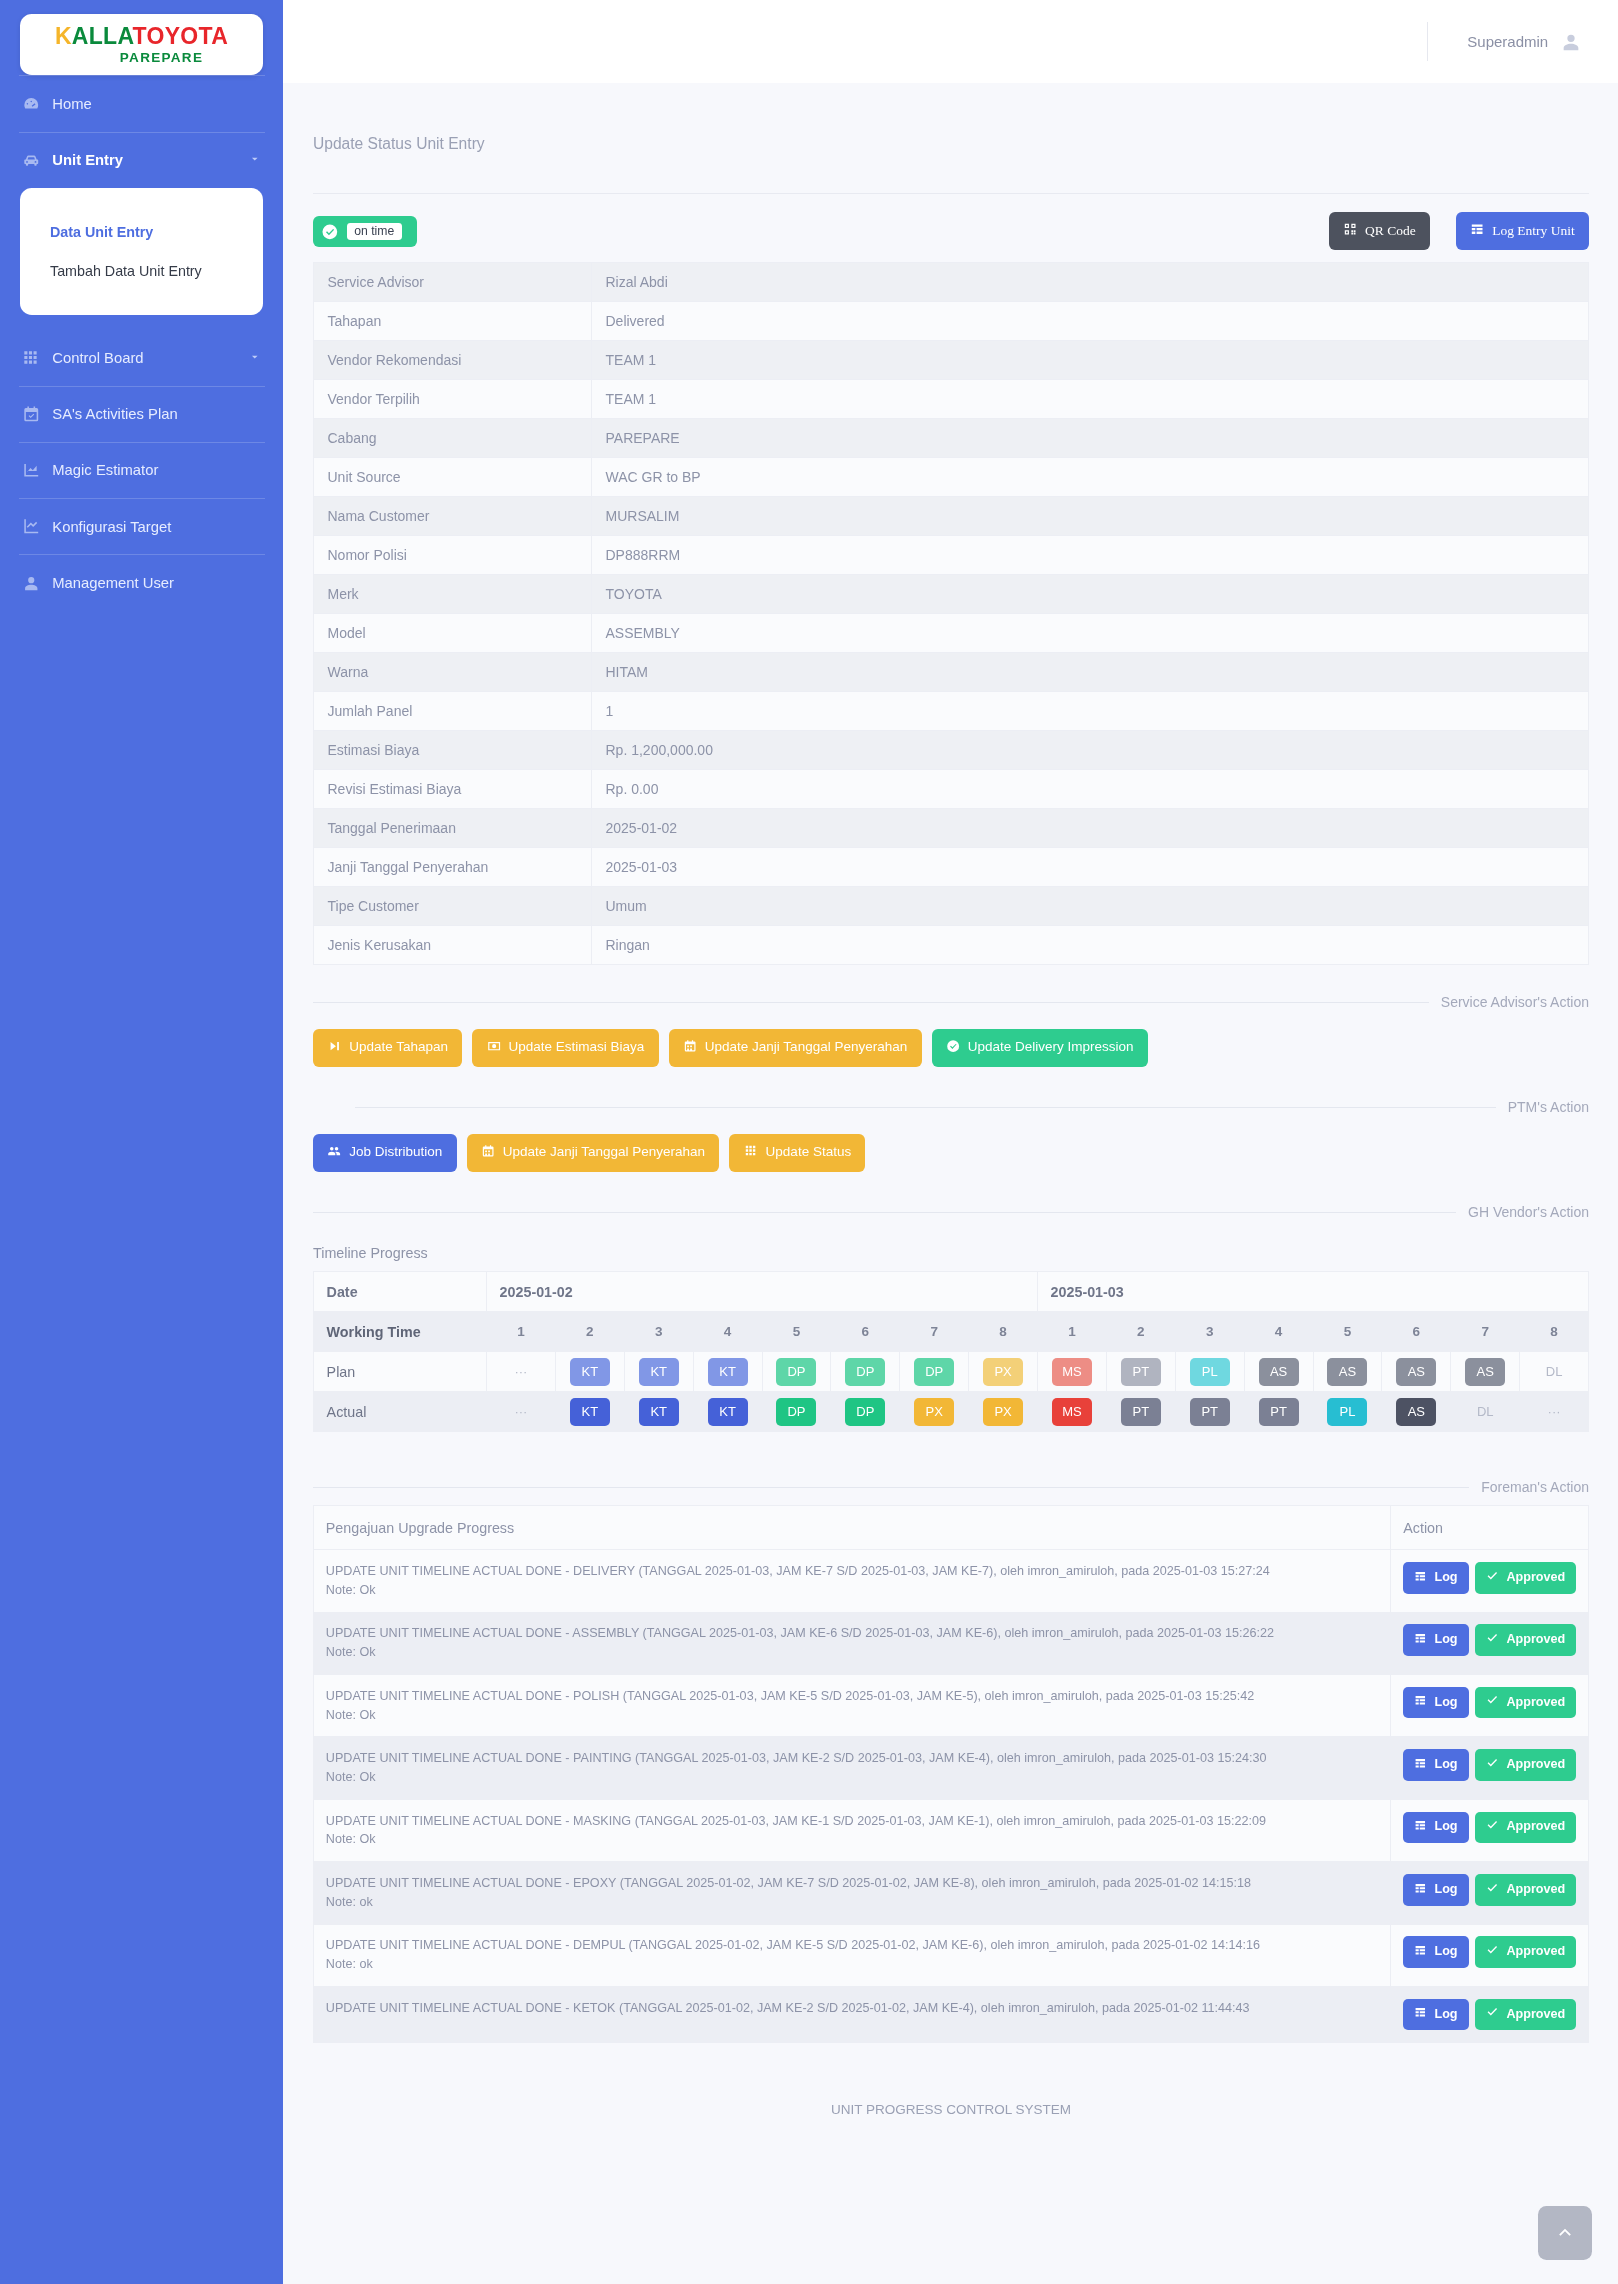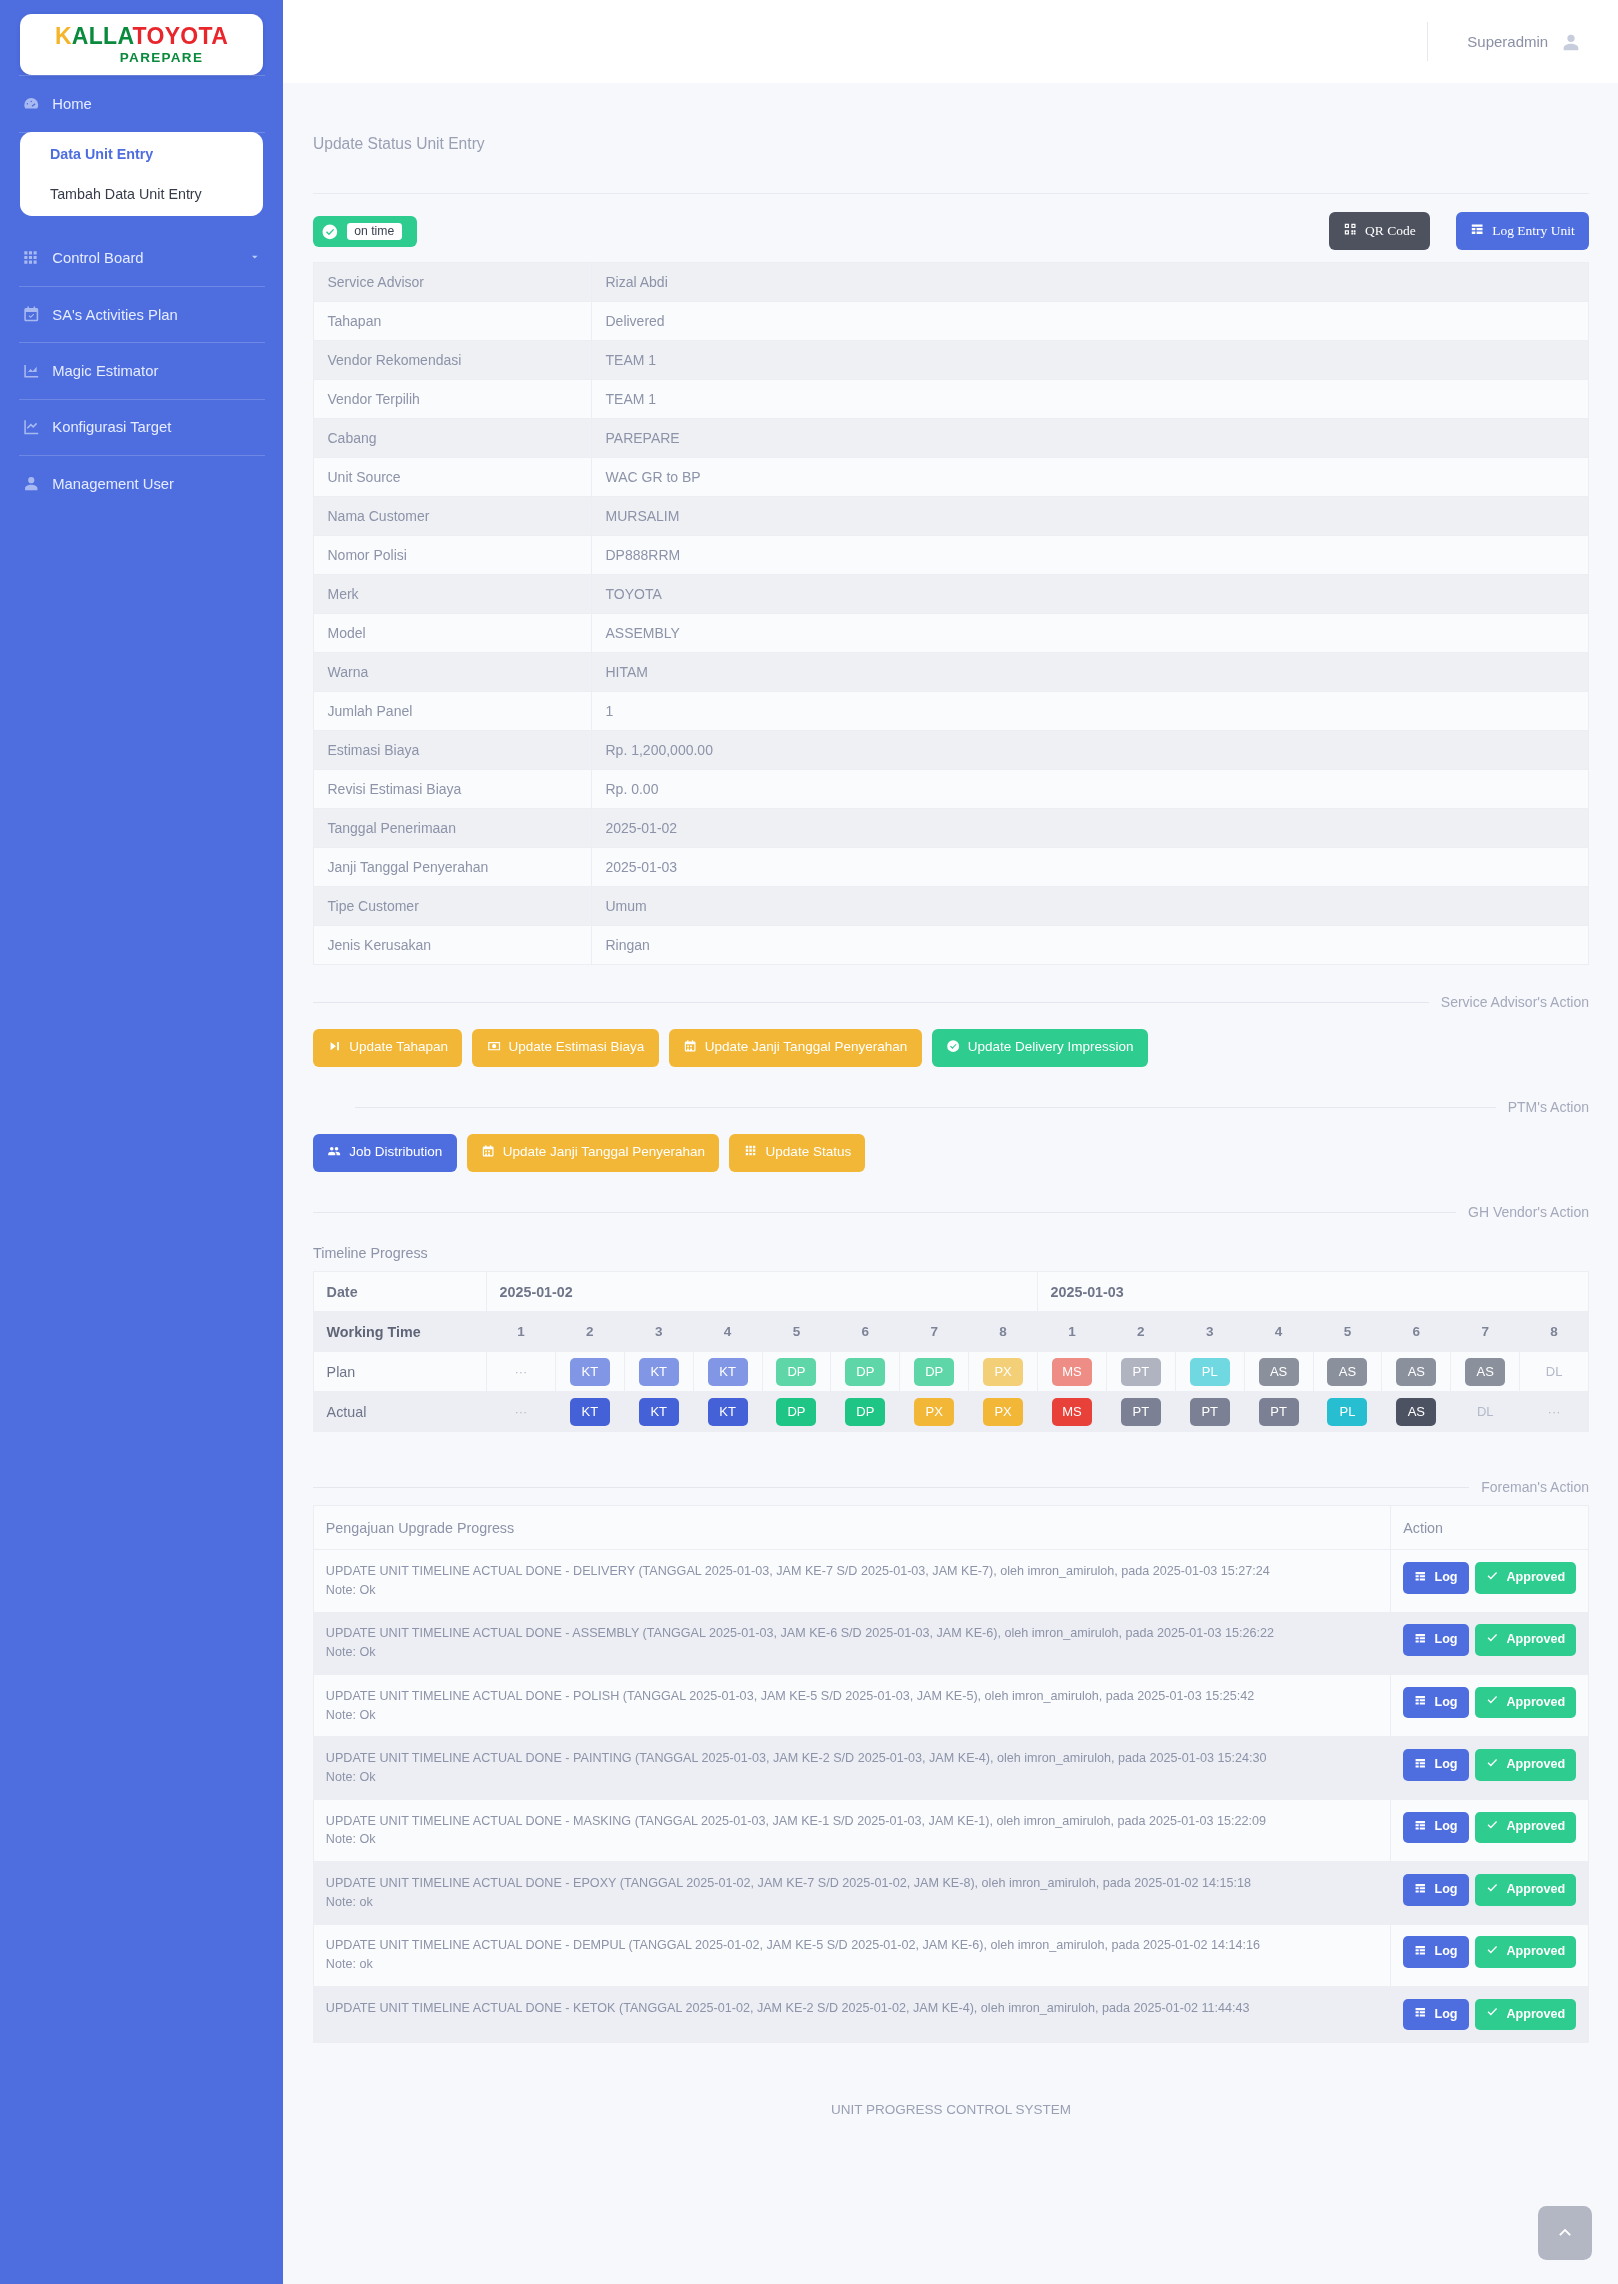--- a/index.html
+++ b/index.html
@@ -48,21 +48,21 @@
   .nav-item.active { color: #ffffff; font-weight: bold; }
   .nav-item .ico { width: 18.5px; height: 18.5px; display:inline-flex; align-items:center; justify-content:center; opacity: .75; flex: 0 0 18.5px;}
   .nav-item .ico svg { width: 100%; height: 100%; fill: #c7d3f7; }
   .nav-item .chev { margin-left: auto; opacity:.8; }
   .nav-item .chev svg { width: 13.5px; height: 13.5px; fill: #dbe4ff; }
 
   .submenu {
     background: #ffffff;
     border-radius: 11.8px;
     margin: 0 20px;
-    padding: 2px 0;
+    padding: 24px 0;
   }
   .submenu-item {
     padding: 11.8px 30px;
     font-size: 14.3px;
     color: #353b48;
     cursor: pointer;
   }
   .submenu-item.active { color: #4e6ee0; font-weight: bold; }
 
   
@@ -205,20 +205,33 @@
     <span class="ico">
       <svg viewBox="0 0 24 24">
           <path d="M12 4a9 9 0 00-9 9 9 9 0 001.2 4.5h15.6A9 9 0 0021 13a9 9 0 00-9-9zm0 3.5a1 1 0 110 2 1 1 0 010-2zm-5 3a1 1 0 110 2 1 1 0 010-2zm9.5.3l1 1.4-4 3-1-1.4 4-3z"></path>
         </svg>
     </span>
     <span>Home</span>
   </div>
 
   <div class="nav-sep"></div>
 
+  <div class="nav-item active">
+    <span class="ico">
+      <svg viewBox="0 0 24 24">
+          <path d="M5 11l1.5-4A2 2 0 018.4 5.7h7.2A2 2 0 0117.5 7L19 11h1a1 1 0 011 1v4a1 1 0 01-1 1h-1v1a1 1 0 01-1 1h-1a1 1 0 01-1-1v-1H8v1a1 1 0 01-1 1H6a1 1 0 01-1-1v-1H4a1 1 0 01-1-1v-4a1 1 0 011-1h1zm2.2 0h9.6l-1-3H8.2l-1 3zM6.5 13a1.2 1.2 0 100 2.4 1.2 1.2 0 000-2.4zm11 0a1.2 1.2 0 100 2.4 1.2 1.2 0 000-2.4z"></path>
+        </svg>
+    </span>
+    <span>Unit Entry</span>
+    <span class="chev">
+      <svg viewBox="0 0 24 24">
+          <path d="M7 10l5 5 5-5z"></path>
+        </svg>
+    </span>
+  </div>
 
   <div class="submenu">
     <div class="submenu-item active">
       <span>Data Unit Entry</span>
     </div>
     <div class="submenu-item">
       <span>Tambah Data Unit Entry</span>
     </div>
   </div>
 

